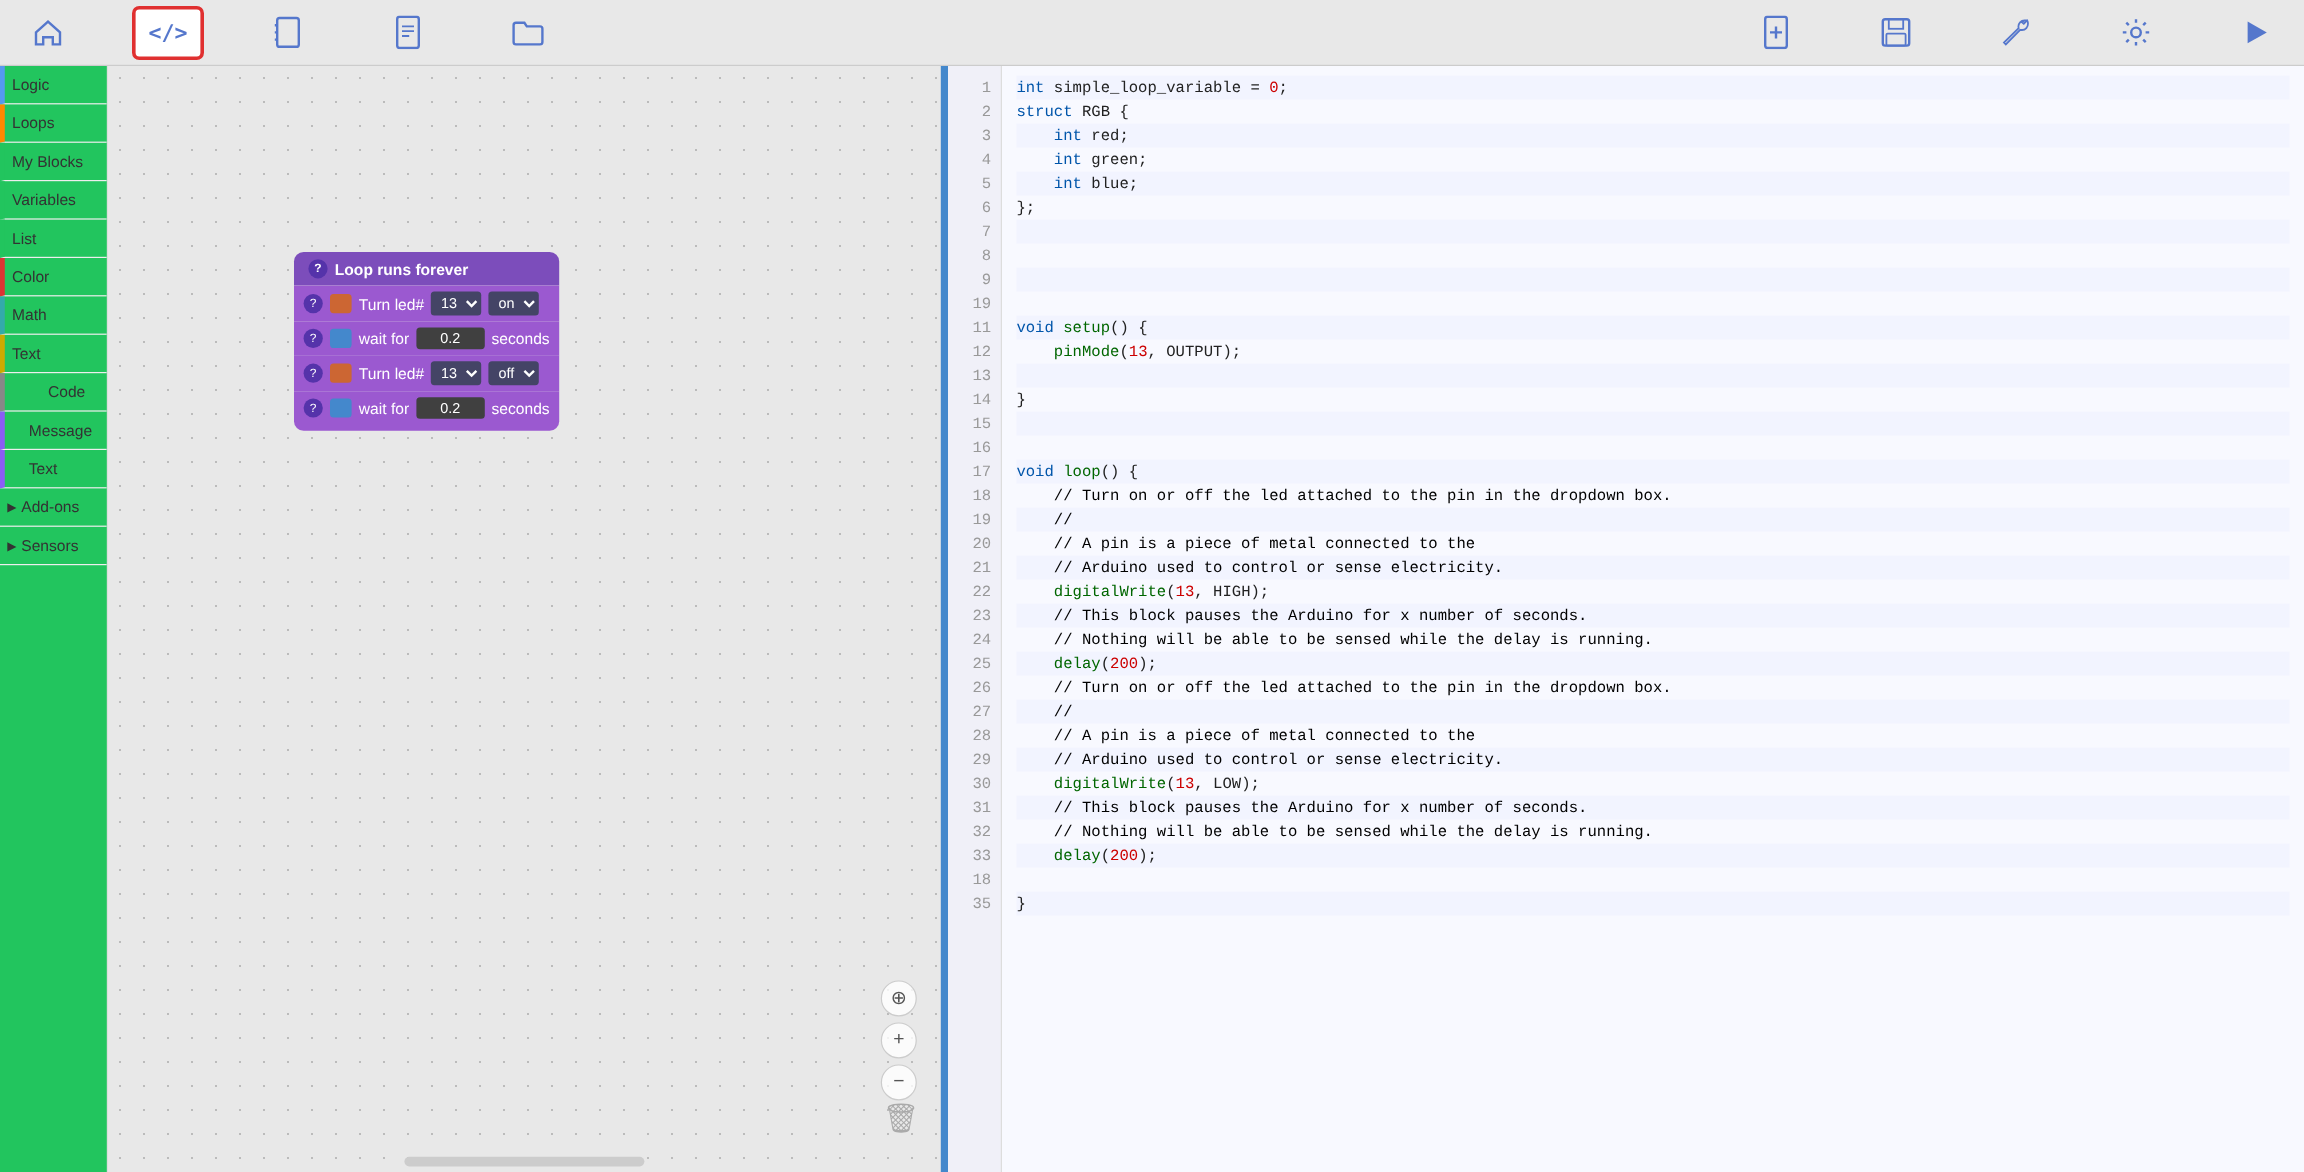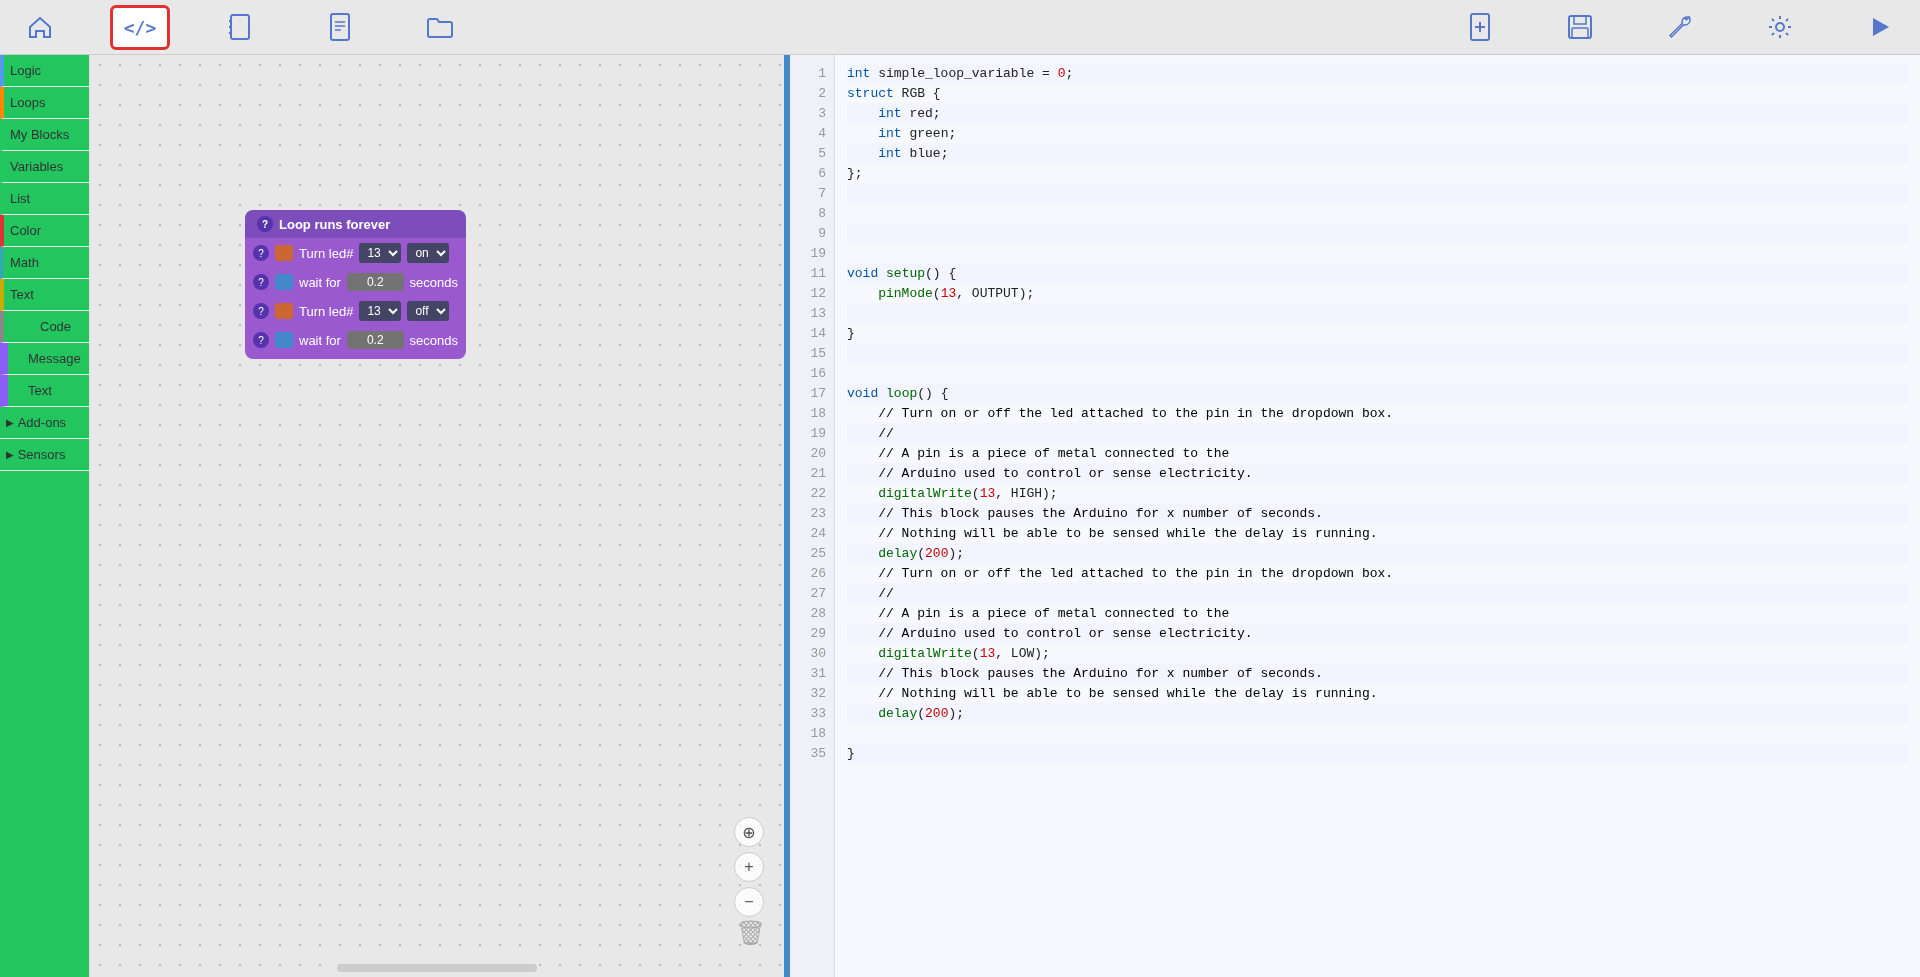--- a/index.html
+++ b/index.html
@@ -48,21 +48,21 @@
       color: #333;
       border-bottom: 1px solid #eee;
       white-space: nowrap;
       overflow: hidden;
       text-overflow: ellipsis;
     }
     .sidebar-item.has-dot { border-left: 4px solid transparent; }
     .sidebar-item.color-blue { border-left: 4px solid #5599ee; }
     .sidebar-item.color-pink { border-left: 4px solid #22c55e; }
     .sidebar-item.color-orange { border-left: 4px solid #ff8800; }
-    .sidebar-item.color-purple { border-left: 8px solid #8b5cf6; padding-left: 20px; }
+    .sidebar-item.color-purple { border-left: 4px solid #8b5cf6; padding-left: 20px; }
     .sidebar-item.color-red { border-left: 4px solid #dd3333; }
     .sidebar-item.color-teal { border-left: 4px solid #33aaaa; }
     .sidebar-item.color-gray { border-left: 4px solid #888888; padding-left: 36px; }
     .sidebar-item.color-yellow { border-left: 4px solid #ccaa00; }
     .sidebar-expandable { display: flex; align-items: center; gap: 4px; }
     .sidebar-arrow { font-size: 10px; }
 
     
     .canvas-area {
       flex: 1;
@@ -137,21 +137,21 @@
       background: #444466;
       color: white;
       border: none;
       border-radius: 3px;
       padding: 2px 4px;
       font-size: 12px;
       cursor: pointer;
     }
 
     .block-value {
-      background: #737373;
+      background: #404040;
       color: white;
       border-radius: 3px;
       padding: 2px 20px;
       font-size: 12px;
       min-width: 30px;
       text-align: center;
     }
 
     
     .divider {

